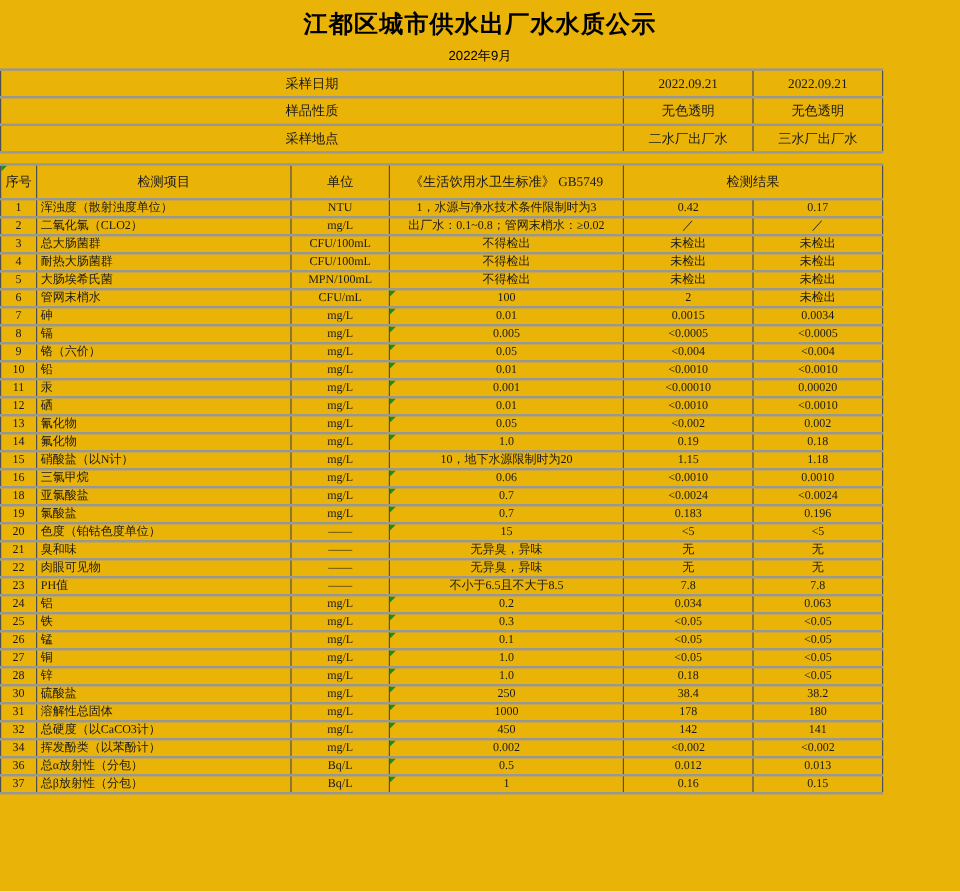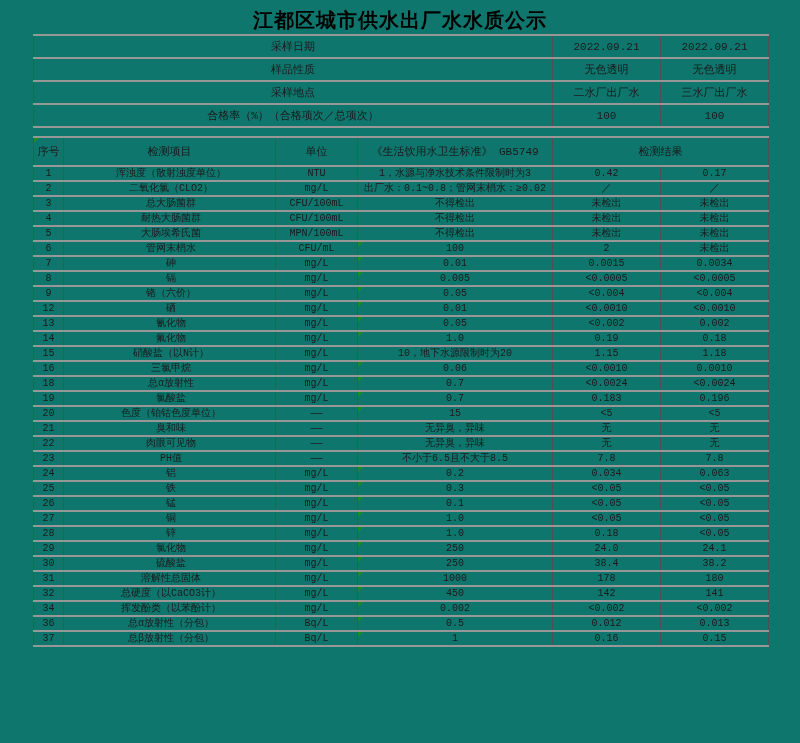--- a/index.html
+++ b/index.html
@@ -1,74 +1,73 @@
 <!DOCTYPE html>
 <html><head>
 <meta charset="utf-8">
 <style>
   html,body{margin:0;padding:0;background:#ffffff;}
   .page{
     position:relative;
     width:800px;height:743px;
-    background:#0f766e;
+    background:#eab308;
     color:#1a1a1a;
     font-family:"Liberation Serif","DejaVu Serif",serif;
     overflow:hidden;
   }
   .title{
     margin:0;padding-top:7px;
     text-align:center;
     font-family:"Liberation Sans","DejaVu Sans",sans-serif;
     font-size:20px;font-weight:bold;color:#000;
     letter-spacing:1px;
   }
   .subtitle{
     text-align:center;
     font-family:"Liberation Sans","DejaVu Sans",sans-serif;
     font-size:11px;color:#000;
     margin-top:5px;margin-bottom:3px;
   }
   table{
     border-collapse:collapse;
     table-layout:fixed;
-    margin-left:33px;
     width:735px;
-    font-family:Liberation Mono, monospace;
   }
   td,th{
     border-left:1px solid #4f4f4f;
     border-right:1px solid #4f4f4f;
     border-top:2px solid #979797;
     border-bottom:2px solid #979797;
     padding:0;
     text-align:center;
     vertical-align:middle;
     font-weight:normal;
     white-space:nowrap;
     overflow:hidden;
     position:relative;
   }
   .info-table td{height:21px;font-size:11px;}
   .main-table{margin-top:8px;}
   .main-table thead th{height:27px;font-size:11px;}
   .main-table tbody td{height:13px;font-size:10px;line-height:13px;}
-  .cell-item{text-align:center;padding-left:3px;}
+  .cell-item{text-align:left;padding-left:3px;}
   .flag{
     position:absolute;left:0;top:0;
     width:0;height:0;
     border-top:5px solid #1b8f1b;
     border-right:5px solid transparent;
   }
 </style>
 </head>
 <body>
 
 <div class="page">
 
   <h1 class="title">江都区城市供水出厂水水质公示</h1>
+  <div class="subtitle">2022年9月</div>
 
   <table class="info-table">
     <colgroup>
         <col style="width:519px">
         <col style="width:108px">
         <col style="width:108px">
       </colgroup>
     <tbody>
         <tr>
           <td>采样日期</td>
@@ -77,25 +76,20 @@
         </tr>
         <tr>
           <td>样品性质</td>
           <td>无色透明</td>
           <td>无色透明</td>
         </tr>
         <tr>
           <td>采样地点</td>
           <td>二水厂出厂水</td>
           <td>三水厂出厂水</td>
-        </tr>
-        <tr>
-          <td>合格率（%）（合格项次／总项次）</td>
-          <td>100</td>
-          <td>100</td>
         </tr>
       </tbody>
   </table>
 
   <table class="main-table">
     <colgroup>
       <col style="width:30px">
         <col style="width:212px">
         <col style="width:82px">
       <col style="width:195px">
@@ -178,20 +172,36 @@
         </tr>
         <tr>
           <td>9</td>
           <td class="cell-item">铬（六价）</td>
           <td>mg/L</td>
           <td><span class="flag"></span>0.05</td>
           <td>&lt;0.004</td>
           <td>&lt;0.004</td>
         </tr>
         <tr>
+          <td>10</td>
+          <td class="cell-item">铅</td>
+          <td>mg/L</td>
+          <td><span class="flag"></span>0.01</td>
+          <td>&lt;0.0010</td>
+          <td>&lt;0.0010</td>
+        </tr>
+        <tr>
+          <td>11</td>
+          <td class="cell-item">汞</td>
+          <td>mg/L</td>
+          <td><span class="flag"></span>0.001</td>
+          <td>&lt;0.00010</td>
+          <td>0.00020</td>
+        </tr>
+        <tr>
           <td>12</td>
           <td class="cell-item">硒</td>
           <td>mg/L</td>
           <td><span class="flag"></span>0.01</td>
           <td>&lt;0.0010</td>
           <td>&lt;0.0010</td>
         </tr>
         <tr>
           <td>13</td>
           <td class="cell-item">氰化物</td>
@@ -219,21 +229,21 @@
         <tr>
           <td>16</td>
           <td class="cell-item">三氯甲烷</td>
           <td>mg/L</td>
           <td><span class="flag"></span>0.06</td>
           <td>&lt;0.0010</td>
           <td>0.0010</td>
         </tr>
         <tr>
           <td>18</td>
-          <td class="cell-item">总α放射性</td>
+          <td class="cell-item">亚氯酸盐</td>
           <td>mg/L</td>
           <td><span class="flag"></span>0.7</td>
           <td>&lt;0.0024</td>
           <td>&lt;0.0024</td>
         </tr>
         <tr>
           <td>19</td>
           <td class="cell-item">氯酸盐</td>
           <td>mg/L</td>
           <td><span class="flag"></span>0.7</td>
@@ -306,28 +316,20 @@
         </tr>
         <tr>
           <td>28</td>
           <td class="cell-item">锌</td>
           <td>mg/L</td>
           <td><span class="flag"></span>1.0</td>
           <td>0.18</td>
           <td>&lt;0.05</td>
         </tr>
         <tr>
-          <td>29</td>
-          <td class="cell-item">氯化物</td>
-          <td>mg/L</td>
-          <td><span class="flag"></span>250</td>
-          <td>24.0</td>
-          <td>24.1</td>
-        </tr>
-        <tr>
           <td>30</td>
           <td class="cell-item">硫酸盐</td>
           <td>mg/L</td>
           <td><span class="flag"></span>250</td>
           <td>38.4</td>
           <td>38.2</td>
         </tr>
         <tr>
           <td>31</td>
           <td class="cell-item">溶解性总固体</td>

